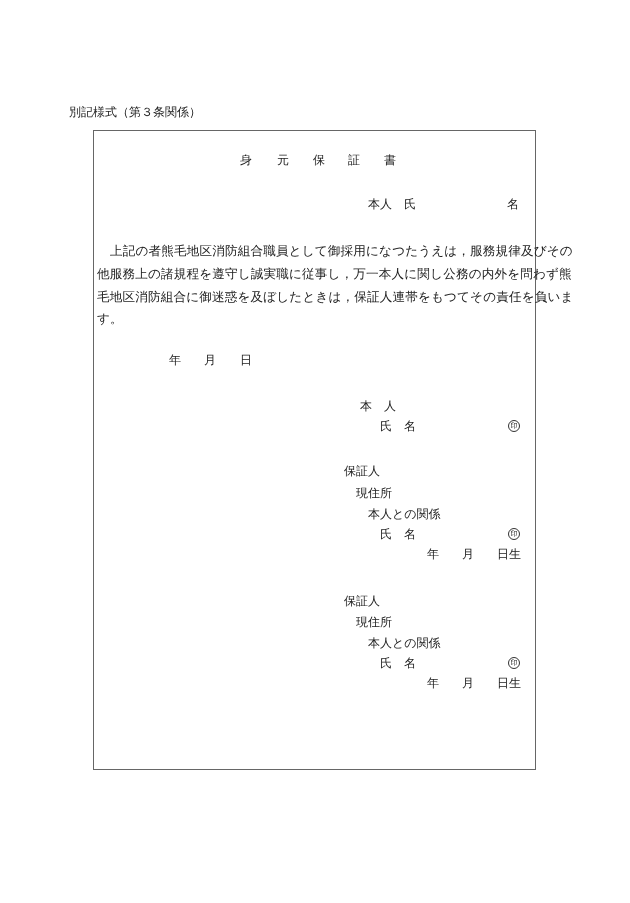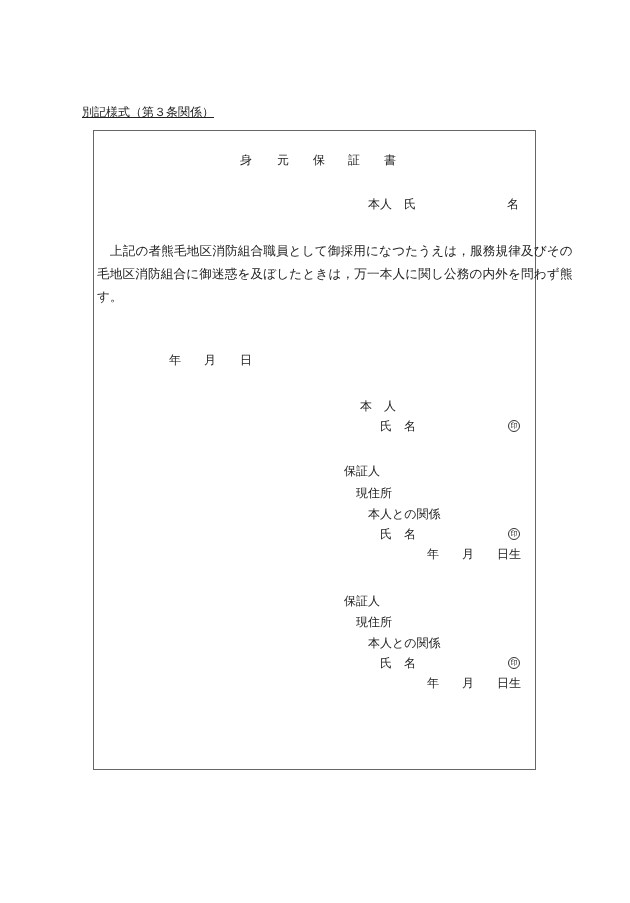--- a/index.html
+++ b/index.html
@@ -11,21 +11,21 @@
     width: 630px;
     height: 903px;
     position: relative;
     font-family: "DejaVu Serif", "Liberation Serif", serif;
     color: #222222;
     overflow: hidden;
   }
   .abs { position: absolute; white-space: nowrap; }
   .t { font-size: 12px; line-height: 14px; }
   .form-label {
-    left: 82px; top: 105px; text-decoration: underline;
+    left: 69px; top: 105px;
   }
   .doc-box {
     position: absolute;
     left: 93px;
     top: 130px;
     width: 443px;
     height: 640px;
     border: 1.3px solid #666666;
     box-sizing: border-box;
   }
@@ -68,21 +68,22 @@
   <span class="abs t" style="left:384px; top:153px;">書</span>
 </div>
 
 <div>
   <span class="abs t" style="left:368px; top:197px;font-family:Liberation Serif, serif;">本人　氏</span>
   <span class="abs t" style="left:507px; top:197px;">名</span>
 </div>
 
 <div class="para">
   <span class="line first">上記の者熊毛地区消防組合職員として御採用になつたうえは，服務規律及びその</span>
-  <span class="line">毛地区消防組合に御迷惑を及ぼしたときは，万一本人に関し公務の内外を問わず熊</span>
+  <span class="line">他服務上の諸規程を遵守し誠実職に従事し，万一本人に関し公務の内外を問わず熊</span>
+  <span class="line">毛地区消防組合に御迷惑を及ぼしたときは，保証人連帯をもつてその責任を負いま</span>
   <span class="line">す。</span>
 </div>
 
 <div>
   <span class="abs t" style="left:169px; top:353px;">年</span>
   <span class="abs t" style="left:204px; top:353px;">月</span>
   <span class="abs t" style="left:240px; top:353px;">日</span>
 </div>
 
 <div>

